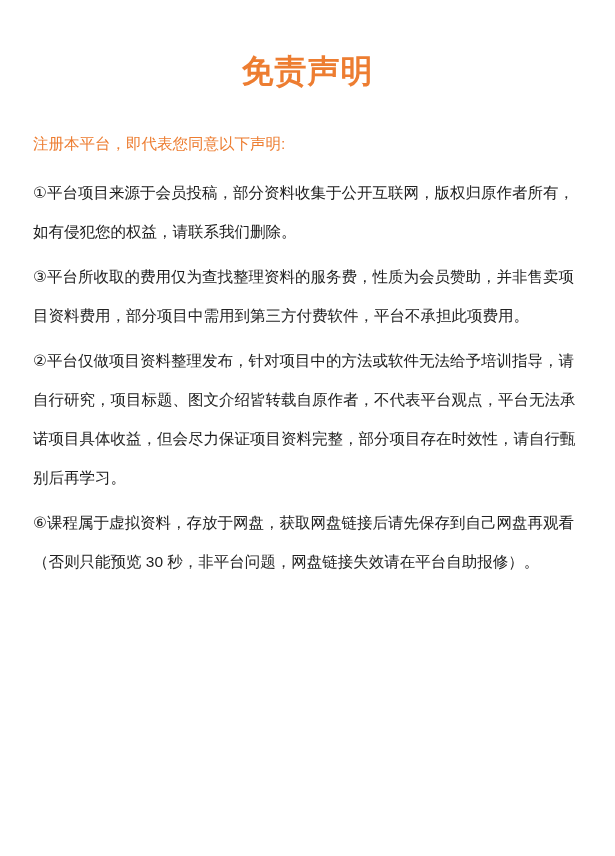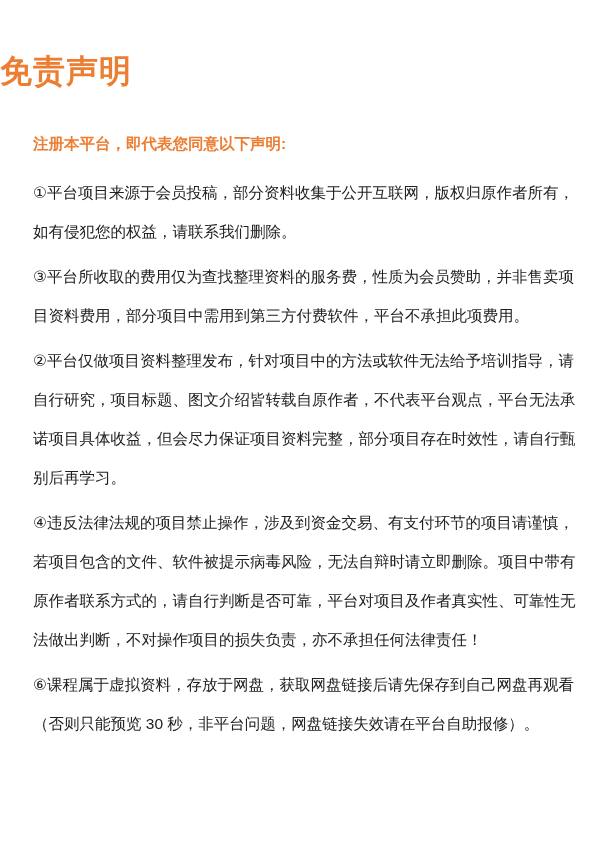--- a/index.html
+++ b/index.html
@@ -16,32 +16,32 @@
     position: relative;
     width: 615px;
     height: 856px;
     background: #ffffff;
     overflow: hidden;
     box-sizing: border-box;
   }
   .title {
     margin: 0;
     padding-top: 54px;
-    text-align: left;
+    text-align: center;
     font-size: 32px;
     line-height: 34px;
     font-weight: bold;
     color: #ED7D31;
     letter-spacing: 1px;
   }
   .notice {
     margin: 46px 33px 0 33px;
     font-size: 15.5px;
     line-height: 20px;
-    font-weight: bold;
+    font-weight: normal;
     color: #ED7D31;
   }
   .content {
     margin: 19px 33px 0 33px;
   }
   .para {
     margin: 0 0 6px 0;
     font-size: 15.5px;
     line-height: 39px;
     color: #212121;
@@ -59,20 +59,16 @@
 
   <div class="content">
     <p class="para">①平台项目来源于会员投稿，部分资料收集于公开互联网，版权归原作者所有，
 如有侵犯您的权益，请联系我们删除。</p>
     <p class="para">③平台所收取的费用仅为查找整理资料的服务费，性质为会员赞助，并非售卖项
 目资料费用，部分项目中需用到第三方付费软件，平台不承担此项费用。</p>
     <p class="para">②平台仅做项目资料整理发布，针对项目中的方法或软件无法给予培训指导，请
 自行研究，项目标题、图文介绍皆转载自原作者，不代表平台观点，平台无法承
 诺项目具体收益，但会尽力保证项目资料完整，部分项目存在时效性，请自行甄
 别后再学习。</p>
-    <p class="para">④违反法律法规的项目禁止操作，涉及到资金交易、有支付环节的项目请谨慎，
-若项目包含的文件、软件被提示病毒风险，无法自辩时请立即删除。项目中带有
-原作者联系方式的，请自行判断是否可靠，平台对项目及作者真实性、可靠性无
-法做出判断，不对操作项目的损失负责，亦不承担任何法律责任！</p>
     <p class="para">⑥课程属于虚拟资料，存放于网盘，获取网盘链接后请先保存到自己网盘再观看
 （否则只能预览 30 秒，非平台问题，网盘链接失效请在平台自助报修）。</p>
   </div>
 </div>
 
 </body></html>

